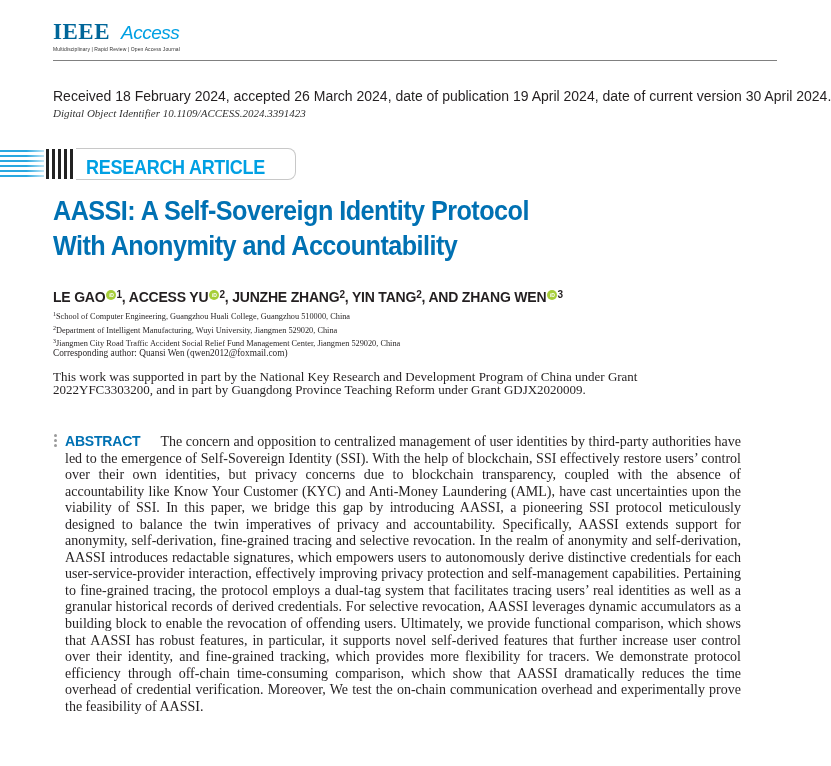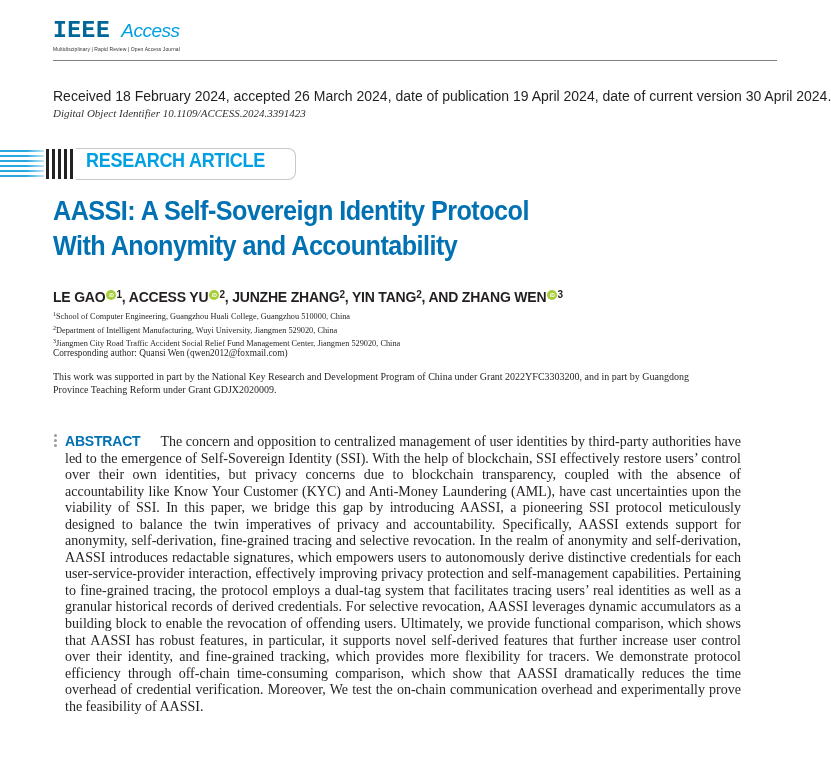--- a/index.html
+++ b/index.html
@@ -19,21 +19,21 @@
       position: absolute;
       left: 53px;
       top: 20px;
     }
     .logo-main {
       display: flex;
       align-items: baseline;
       line-height: 1;
     }
     .logo-ieee {
-      font-family: Liberation Mono, monospace;
+      font-family: Liberation Serif, serif;
       font-weight: bold;
       font-size: 23px;
       color: #006699;
       letter-spacing: 0.5px;
     }
     .logo-access {
       font-family: "Liberation Sans", sans-serif;
       font-style: italic;
       font-size: 19px;
       color: #00a0e3;
@@ -102,21 +102,21 @@
       background: #222;
     }
     .type-box {
       margin-left: 0px;
       height: 30px;
       border: 1px solid #c8c8c8;
       border-left: none;
       border-radius: 0 8px 8px 0;
       padding: 0 10px 0 10px;
       display: flex;
-      align-items: flex-start;
+      align-items: flex-end;
     }
     .type-label {
       font-family: "Liberation Sans", sans-serif;
       font-weight: bold;
       font-size: 20px;
       color: #00a0e3;
       letter-spacing: -0.3px;
       transform: scaleX(0.9);
       transform-origin: left center;
       white-space: nowrap;
@@ -195,21 +195,21 @@
       font-size: 9.3px;
       color: #231f20;
       white-space: nowrap;
     }
     .funding {
       position: absolute;
       left: 53px;
       top: 371px;
       width: 640px;
       font-family: "Liberation Serif", serif;
-      font-size: 10px;
+      font-size: 13px;
       line-height: 12.5px;
       color: #231f20;
     }
     .abstract {
       position: absolute;
       left: 65px;
       top: 433px;
       width: 676px;
       font-family: "Liberation Serif", serif;
       font-size: 14px;

